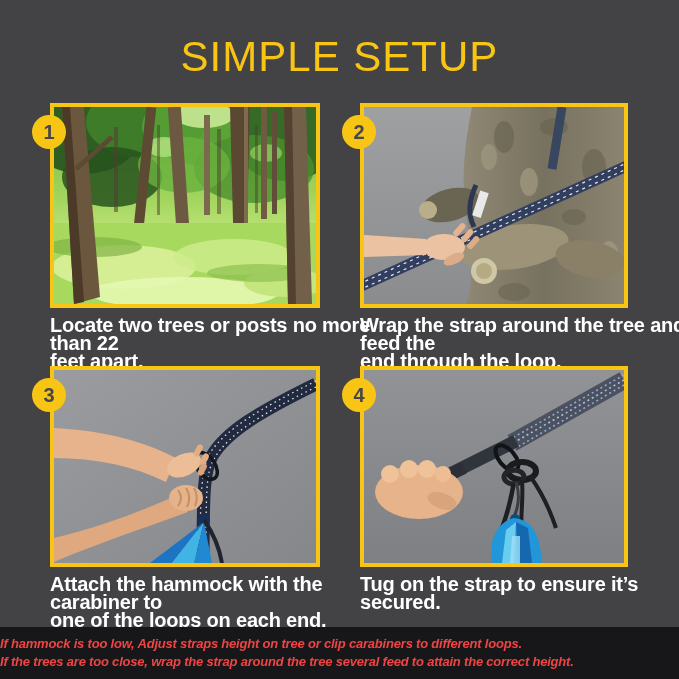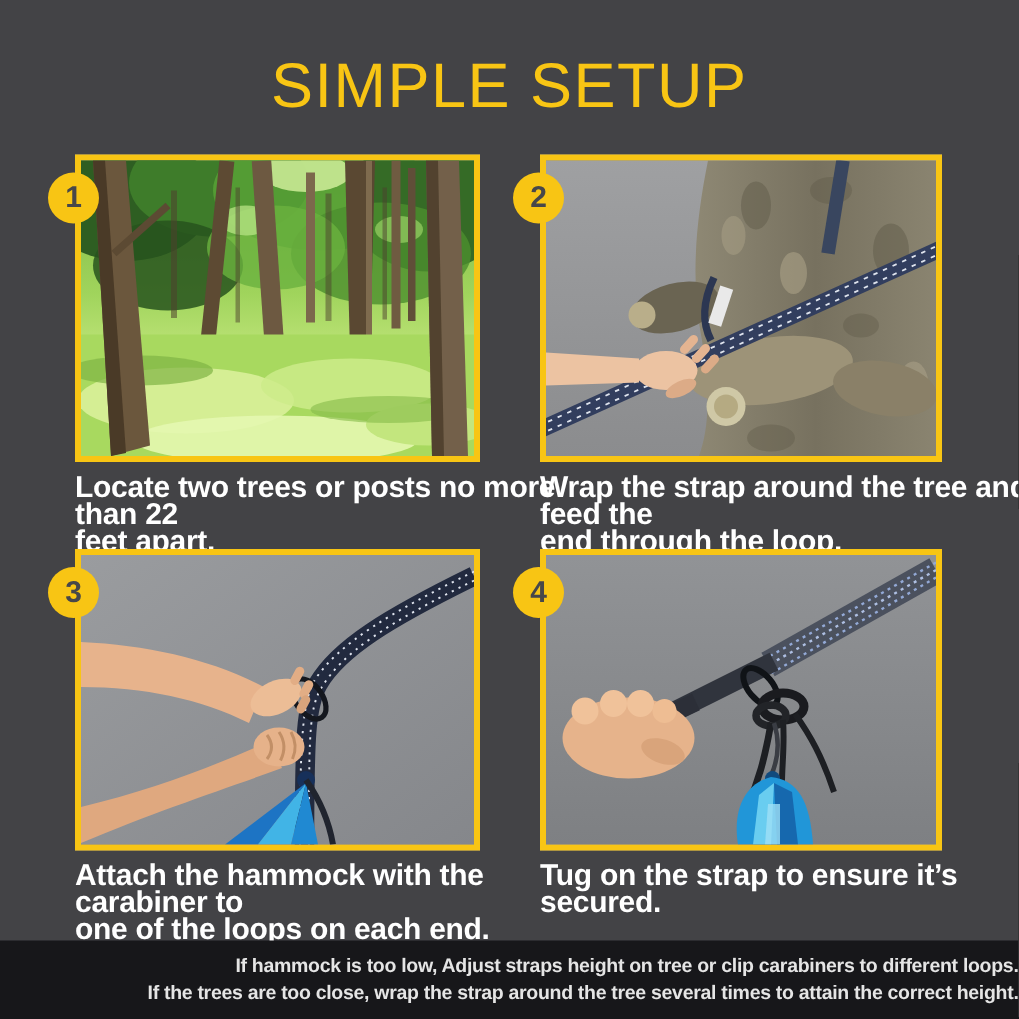--- a/index.html
+++ b/index.html
@@ -60,27 +60,28 @@
   }
   .footer{
     position:absolute;left:0;top:627px;
     width:100%;height:52px;
     background:var(--footer-bg);
     display:flex;flex-direction:column;
     align-items:center;justify-content:center;
     gap:1px;
   }
   .footer p{
-    color:#e5e5e5;
+    color:#ef4444;
     font-size:13px;
     line-height:16.5px;
     font-weight:bold;
     letter-spacing:-0.2px;
-    text-align:right;
+    text-align:left;
     width:100%;
+    font-style:italic;
   }
 </style>
 </head>
 <body>
 
 <div class="page">
 
   <h1 class="title">SIMPLE SETUP</h1>
 
   <section class="panel" style="left:50px;top:103px;width:270px;">
@@ -282,16 +283,16 @@
       </svg>
       <span class="badge">
           <span>4</span>
         </span>
     </figure>
     <p class="caption">Tug on the strap to ensure it’s secured.</p>
   </section>
 
   <footer class="footer">
     <p>If hammock is too low, Adjust straps height on tree or clip carabiners to different loops.</p>
-    <p>If the trees are too close, wrap the strap around the tree several times to attain the correct height.</p>
+    <p>If the trees are too close, wrap the strap around the tree several feed to attain the correct height.</p>
   </footer>
 
 </div>
 
 </body></html>

